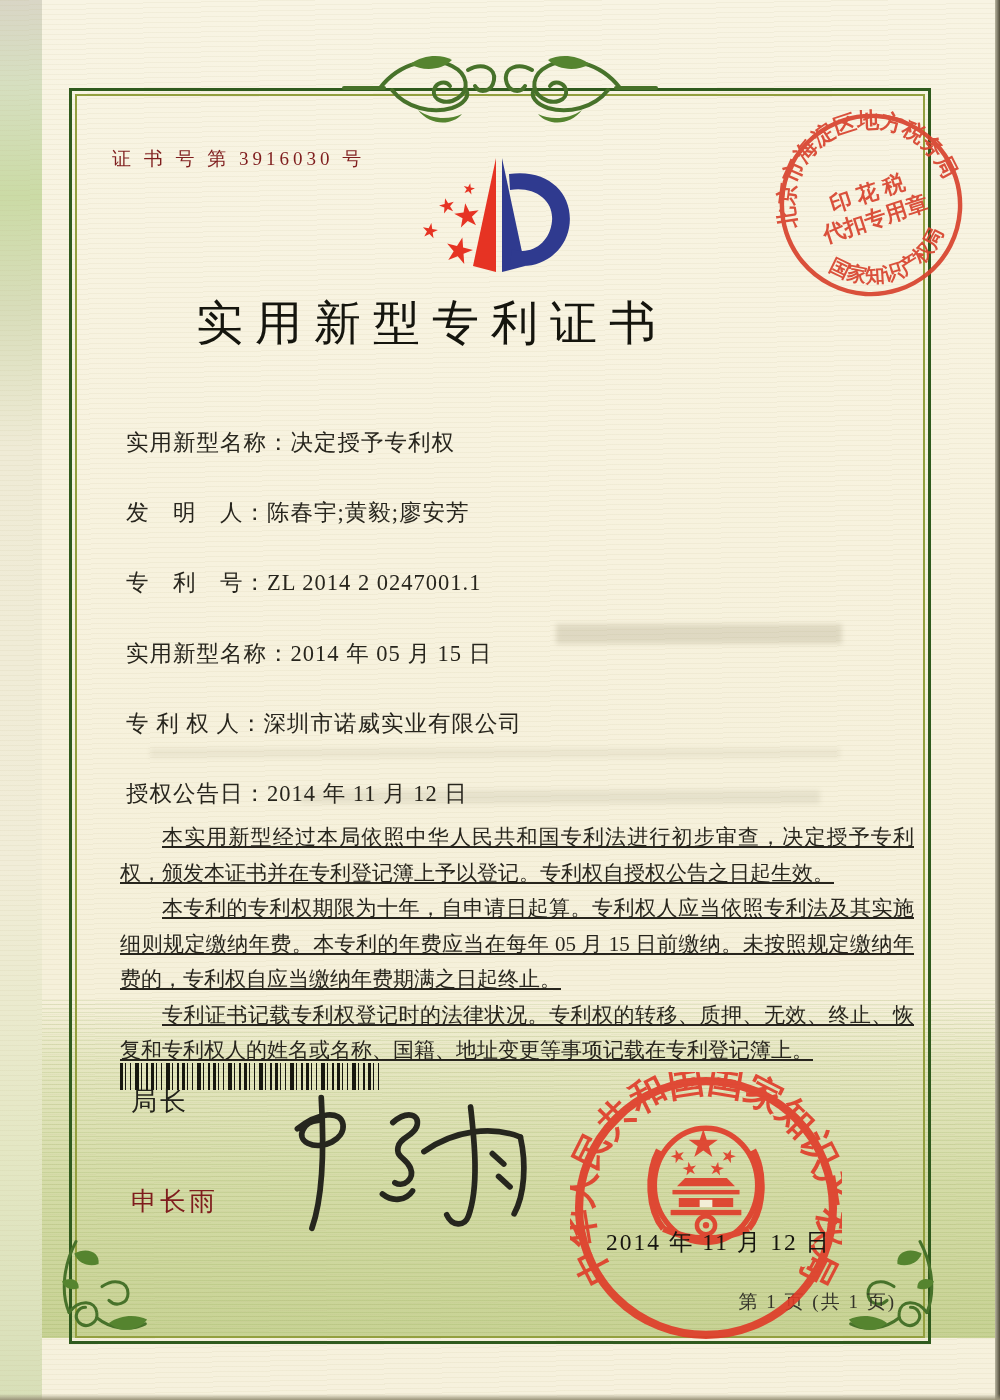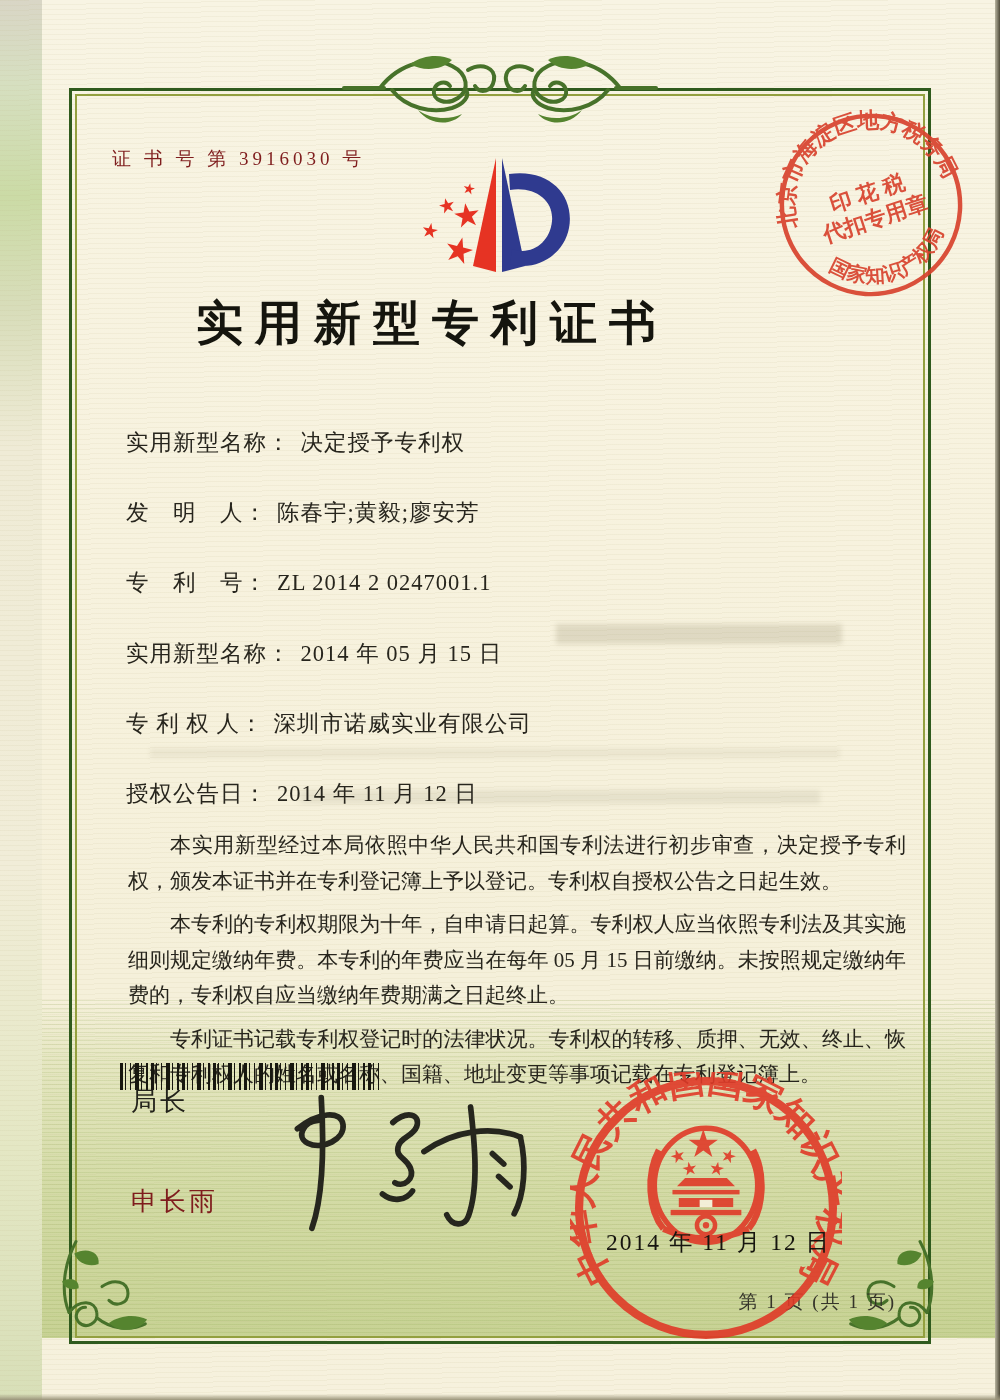--- a/index.html
+++ b/index.html
@@ -23,27 +23,27 @@
   .edge-right{right:0;top:0;width:5px;height:1400px;
     background:linear-gradient(90deg,#b9b5a0,#4e4a39);}
   .edge-bottom{left:0;top:1394px;width:1000px;height:6px;
     background:linear-gradient(180deg,rgba(120,114,88,0),#9a947a);}
   
   .frame{left:69px;top:88px;width:856px;height:1250px;border:3px solid #2f5a1d;z-index:2;}
   .frame-inner{position:absolute;inset:3px;border:2px solid #93a03f;}
   .ornament{z-index:3;}
   
   .certno{left:112px;top:146px;font-size:19px;color:#7f1d1d;letter-spacing:4px;z-index:4;}
-  .title{left:0;top:292px;width:864px;text-align:center;font-size:47px;font-weight:bold;
+  .title{left:0;top:292px;width:864px;text-align:center;font-size:47px;font-weight:normal;
     color:#15150e;letter-spacing:12px;z-index:4;}
   .frow{left:126px;font-size:22.5px;color:#27251d;z-index:4;letter-spacing:1px;white-space:nowrap;}
-  .flabel{margin-right:10px;}
+  .flabel{}
   .paras{left:120px;top:820px;width:794px;font-size:21px;line-height:35.5px;
     color:#27251d;text-align:justify;z-index:4;}
-  .paras p{margin:8px;text-indent:2em;}
+  .paras p{margin:0;text-indent:2em;text-decoration:underline;}
   .barcode{left:120px;top:1063px;width:263px;height:27px;z-index:4;
     background:repeating-linear-gradient(90deg,
       #17170f 0 3px,rgba(0,0,0,0) 3px 5px,
       #17170f 5px 6px,rgba(0,0,0,0) 6px 10px,
       #17170f 10px 11px,rgba(0,0,0,0) 11px 15px,
       #17170f 15px 19px,rgba(0,0,0,0) 19px 21px,
       #17170f 21px 22px,rgba(0,0,0,0) 22px 26px,
       #17170f 26px 28px,rgba(0,0,0,0) 28px 31px);}
   .director-title{left:131px;top:1084px;font-size:26px;color:#23231b;letter-spacing:3px;
     font-family:"Liberation Sans","DejaVu Sans",sans-serif;z-index:4;}

